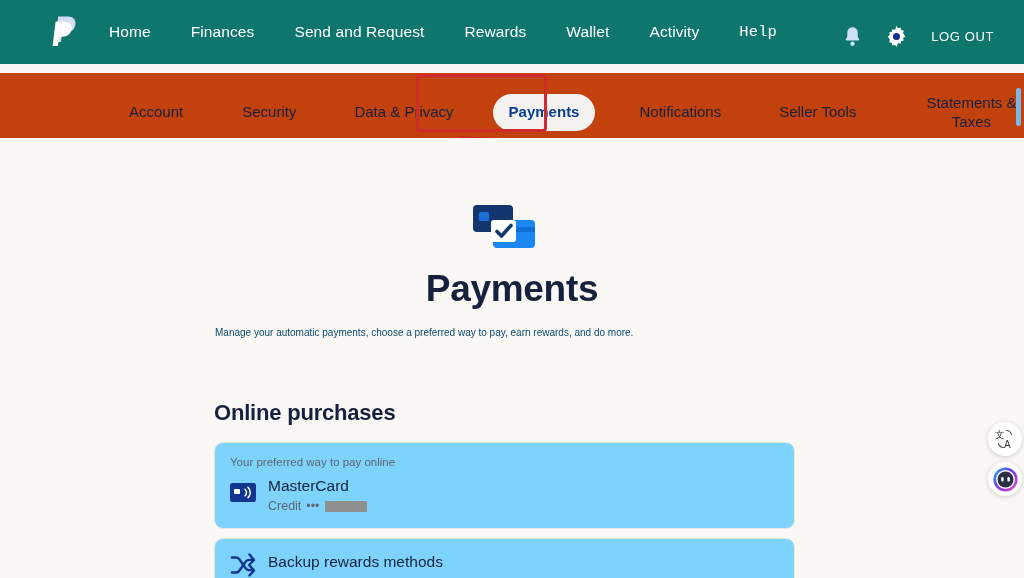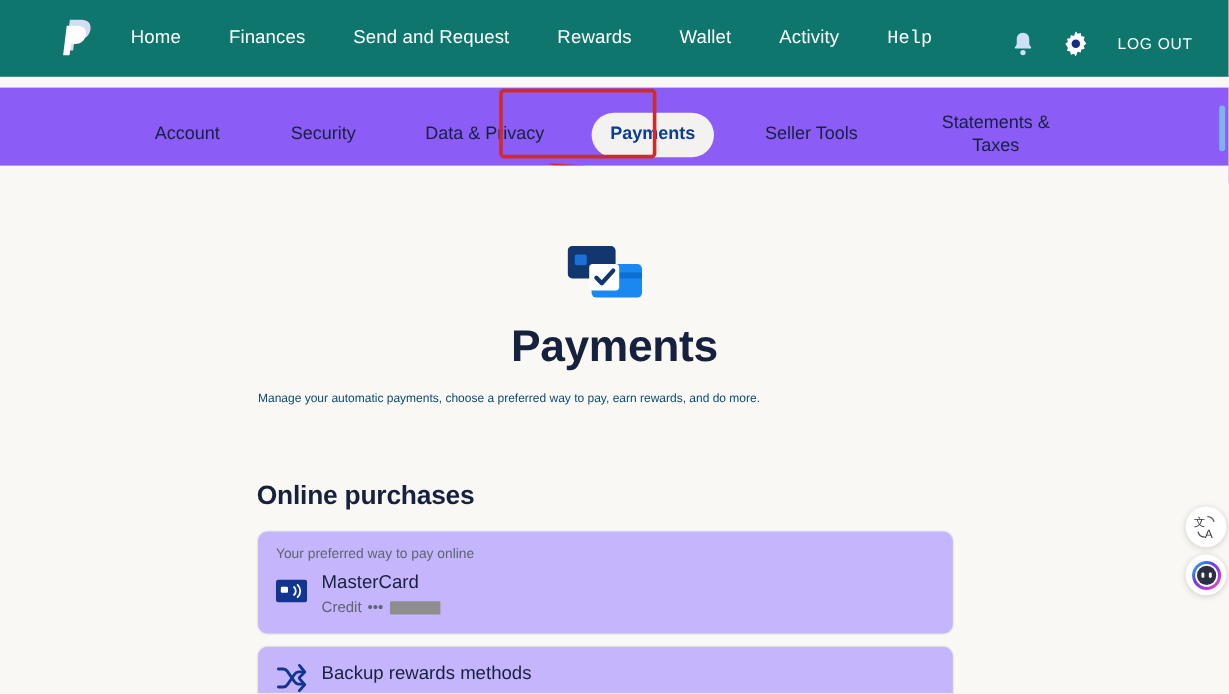--- a/index.html
+++ b/index.html
@@ -29,21 +29,21 @@
   .bell-icon { margin-right: 18px; }
   .gear-icon { margin-right: 22px; }
   .logout {
     color: #ffffff; font-size: 13px; font-weight: normal; letter-spacing: .6px;
     margin-right: 30px; cursor: pointer; white-space: nowrap;
   }
 
   
   .tabbar {
     position: absolute; top: 73px; left: 0; width: 1024px; height: 80px;
-    background: #8b5cf6; border-bottom: 1px solid #eceaea;
+    background: #c2410c; border-bottom: 1px solid #eceaea;
     display: flex; align-items: center;
   }
   .tab {
     font-size: 15px; color: #16213e; white-space: nowrap; cursor: pointer;
     padding: 9px 16px; border-radius: 20px; line-height: 1.22; text-align: center;
   }
   .tab.active {
     background: #f3f2f1; color: #0b3d91; font-weight: bold;
   }
   .tab-account   { margin-left: 113px; }
@@ -84,21 +84,21 @@
     position: absolute; left: 215px; top: 188px; width: 580px;
     font-size: 10px; color: #0c4a6e; line-height: 1.45;
   }
   .section-title {
     position: absolute; left: 214px; top: 262px;
     font-size: 22px; font-weight: bold; color: #16213e; letter-spacing: -.2px;
   }
 
   .card {
     position: absolute; left: 214px; width: 581px;
-    background: #c4b5fd; border: 1px solid #eae7e3; border-radius: 9px;
+    background: #7dd3fc; border: 1px solid #eae7e3; border-radius: 9px;
   }
   .card-online { top: 304px; height: 87px; }
   .card-backup { top: 400px; height: 60px; }
 
   .card-kicker { position: absolute; left: 15px; top: 13px; font-size: 11.5px; color: #5d6570; }
   .cc-icon { position: absolute; left: 15px; top: 40px; width: 26px; height: 19px; }
   .cc-name { position: absolute; left: 53px; top: 34px; font-size: 15.5px; color: #16213e; }
   .cc-sub { position: absolute; left: 53px; top: 56px; font-size: 12.5px; color: #5d6570; display: flex; align-items: center; }
   .redact { display: inline-block; width: 42px; height: 11px; background: #8e8e8e; margin-left: 6px; border-radius: 1px; }
 
@@ -154,20 +154,21 @@
       </div>
       <div class="logout">LOG OUT</div>
     </div>
   </div>
 
   <div class="tabbar">
     <div class="tab tab-account">Account</div>
     <div class="tab tab-security">Security</div>
     <div class="tab tab-privacy">Data &amp; Privacy</div>
     <div class="tab tab-payments active">Payments</div>
+    <div class="tab tab-notif">Notifications</div>
     <div class="tab tab-seller">Seller Tools</div>
     <div class="tab tab-statement">Statements &amp;<br>Taxes</div>
   </div>
 
   <div class="redbox"></div>
   <div class="scroll-stub"></div>
 
   <svg class="arrow-svg" width="150" height="60" viewBox="0 0 150 60">
     <path d="M2 8 L36 22 L28 27 L113 55 L116 47 L31 19 L33 10 Z" fill="#d42626"></path>
   </svg>

